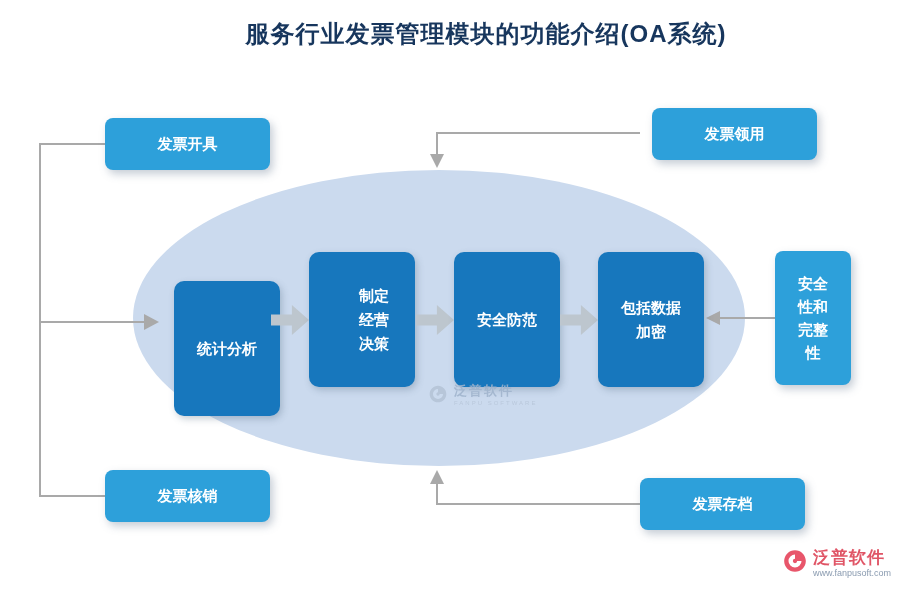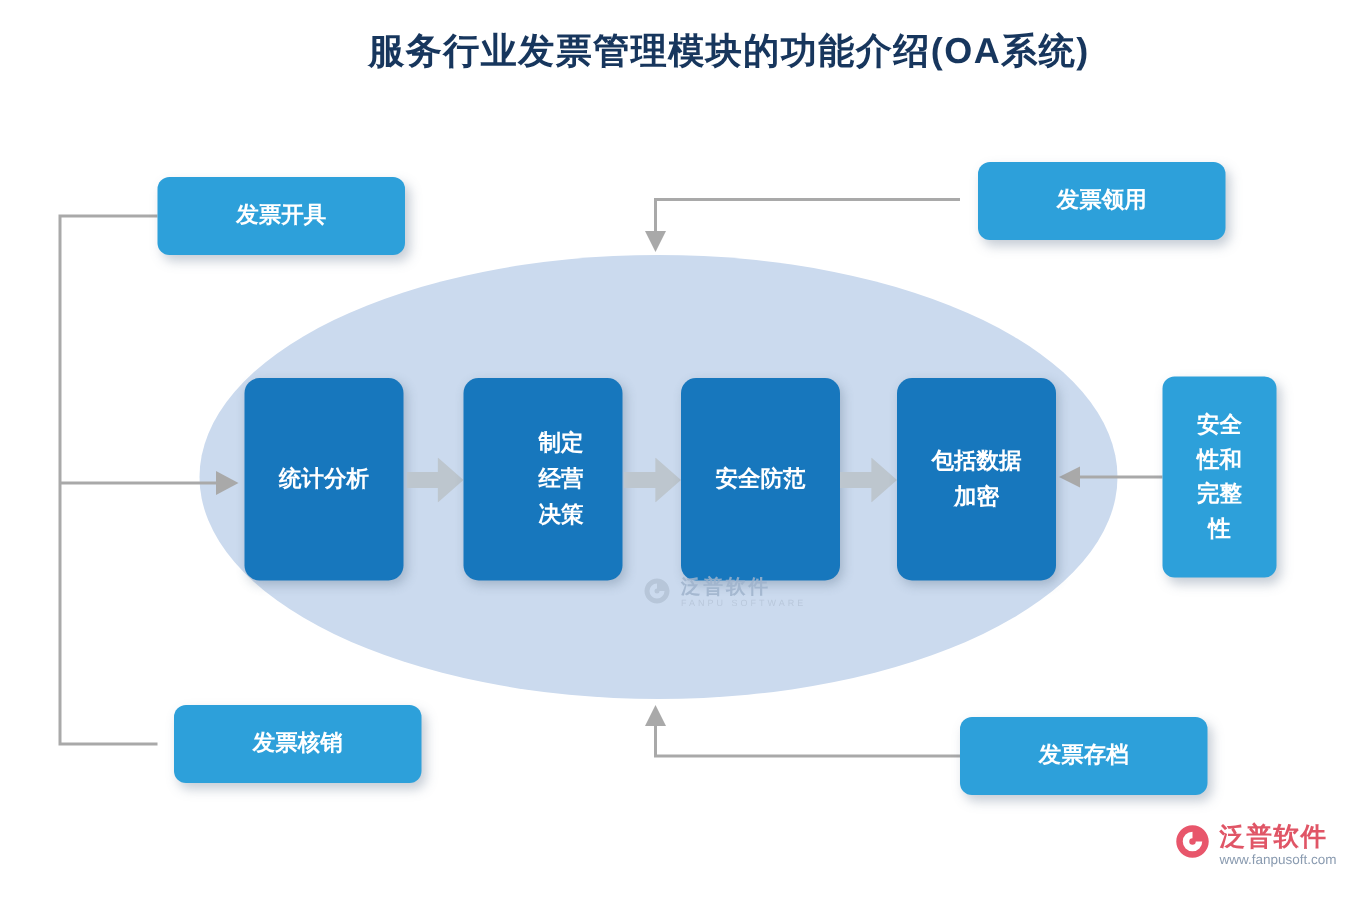--- a/index.html
+++ b/index.html
@@ -45,42 +45,42 @@
     display: flex;
     align-items: center;
     justify-content: center;
     text-align: center;
     box-shadow: 3px 4px 8px rgba(90,110,135,.35);
     box-sizing: border-box;
     line-height: 1.55;
   }
   .node-tl { left: 105px; top: 118px; width: 165px; height: 52px; }
   .node-tr { left: 652px; top: 108px; width: 165px; height: 52px; }
-  .node-bl { left: 116px; top: 470px; width: 165px; height: 52px; }
+  .node-bl { left: 105px; top: 470px; width: 165px; height: 52px; }
   .node-br { left: 640px; top: 478px; width: 165px; height: 52px; }
   .node-side { left: 775px; top: 251px; width: 76px; height: 134px; padding: 0 19px; }
   .process-box {
     position: absolute;
     top: 252px;
     width: 106px; height: 135px;
     background: #1777bd;
     border-radius: 10px;
     color: #ffffff;
     font-weight: bold;
     font-size: 15px;
     display: flex;
     align-items: center;
     justify-content: center;
     text-align: center;
     box-sizing: border-box;
     padding: 0 20px;
     line-height: 1.6;
     box-shadow: 2px 3px 7px rgba(70,95,120,.30);
   }
-  .p1 { left: 163px; }
+  .p1 { left: 174px; margin-top: 29px; }
   .p2 { left: 309px; padding-left: 44px; }
   .p3 { left: 454px; }
   .p4 { left: 598px; }
   .block-arrow {
     position: absolute;
     top: 305px;
     width: 38px; height: 30px;
     background: #bdc6ce;
     clip-path: polygon(0 32%, 55% 32%, 55% 0, 100% 50%, 55% 100%, 55% 68%, 0 68%);
   }

